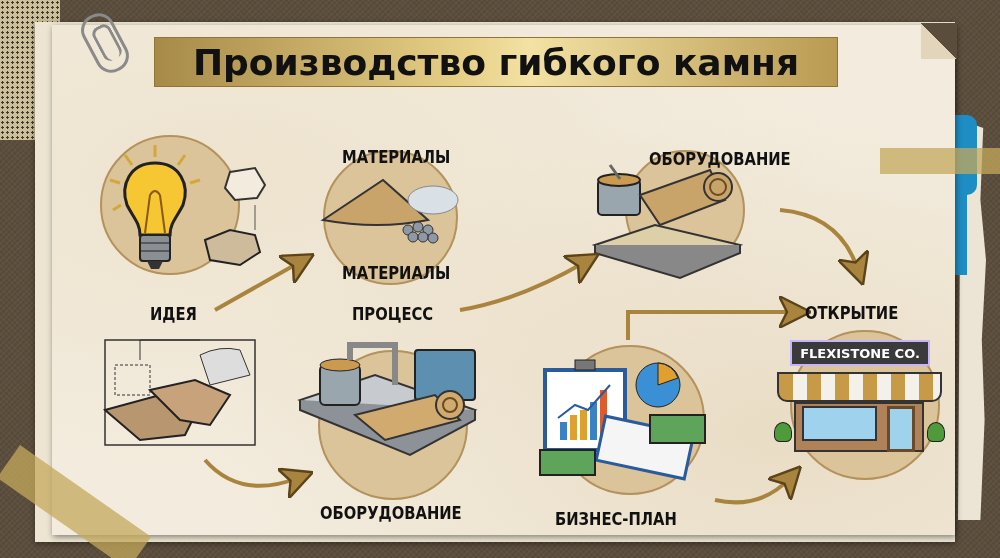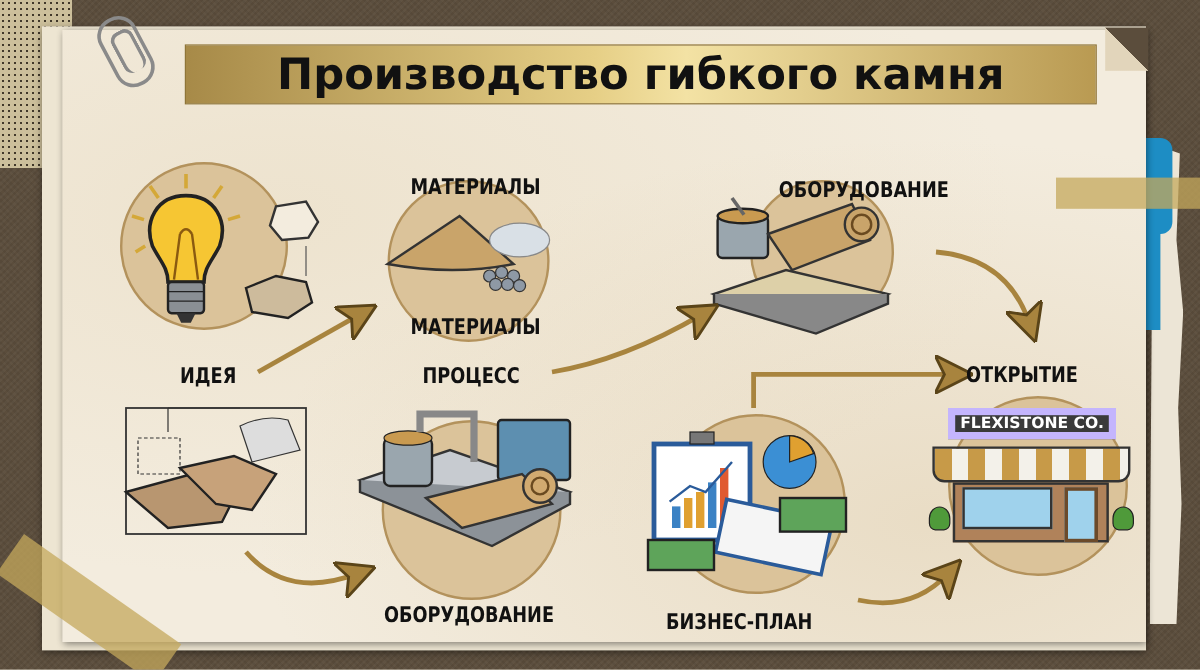--- a/index.html
+++ b/index.html
@@ -15,21 +15,21 @@
   .fold{position:absolute;right:-2px;top:-2px;width:36px;height:36px;background:linear-gradient(225deg,#5b4d3c 50%,#e2d5bb 50%);}
   .blue-tab{position:absolute;left:955px;top:115px;width:22px;height:80px;background:#1d8dc4;border-radius:0 10px 10px 0;}
   .blue-tab2{position:absolute;left:955px;top:195px;width:12px;height:80px;background:#1d8dc4;}
   .torn{position:absolute;left:958px;top:120px;width:28px;height:400px;background:#ece5d6;clip-path:polygon(10% 0,90% 2%,80% 20%,100% 35%,85% 55%,95% 75%,80% 100%,0 100%);}
   .tape{position:absolute;background:rgba(196,168,92,.75);}
   .tape.tr{left:880px;top:148px;width:120px;height:26px;}
   .tape.bl{left:0;top:470px;width:160px;height:40px;transform:rotate(35deg);transform-origin:left top;left:20px;top:445px;}
   .clip{position:absolute;left:88px;top:12px;width:34px;height:62px;border:3px solid #8a8a8a;border-radius:16px;transform:rotate(-28deg);}
   .clip::after{content:"";position:absolute;left:6px;top:10px;width:14px;height:34px;border:3px solid #8a8a8a;border-radius:8px;border-bottom:none;}
 
-  .title-bar{position:absolute;left:154px;top:37px;width:760px;height:50px;
+  .title-bar{position:absolute;left:154px;top:37px;width:684px;height:50px;
     background:linear-gradient(90deg,#a78a48,#e6cf86 45%,#f3e2a4 55%,#b99a52);border:1px solid #8f7538;
     display:flex;align-items:center;justify-content:center;}
   .title-bar span{font-family:"DejaVu Sans",sans-serif;font-weight:bold;font-size:36px;color:#111;letter-spacing:0px;}
 
   .lbl{position:absolute;font-weight:bold;color:#111;font-size:18px;font-family:"DejaVu Sans",sans-serif;transform:scaleX(.82);transform-origin:left center;white-space:nowrap;}
   .circle{position:absolute;border-radius:50%;background:#dbc39a;border:2px solid #b3925c;}
   .illus{position:absolute;}
   svg{overflow:visible;}
 </style>
 </head>
@@ -140,21 +140,21 @@
     </g>
   <polyline points="18,58 35,45 48,50 70,25" stroke="#2a5b9a" stroke-width="2" fill="none"></polyline>
   <circle cx="118" cy="25" r="22" fill="#3b8fd4" stroke="#222"></circle>
   <path d="M118 25 L118 3 A22 22 0 0 1 138 18Z" fill="#e0a030" stroke="#222"></path>
   <rect x="60" y="65" width="90" height="45" fill="#f5f5f5" stroke="#2a5b9a" stroke-width="3" transform="rotate(12 105 87)"></rect>
   <rect x="110" y="55" width="55" height="28" fill="#5ea45a" stroke="#222" stroke-width="2"></rect>
   <rect x="0" y="90" width="55" height="25" fill="#5ea45a" stroke="#222" stroke-width="2"></rect>
 </svg>
 
 <div class="illus" style="left:772px;top:330px;width:175px;height:125px;">
-  <div style="position:absolute;left:18px;top:10px;width:140px;height:26px;background:#3a3a3a;border:6px solid #c4b5fd;color:#fff;font-weight:bold;font-size:13px;display:flex;align-items:center;justify-content:center;font-family:'DejaVu Sans',sans-serif;">
+  <div style="position:absolute;left:18px;top:10px;width:140px;height:26px;background:#3a3a3a;border:2px solid #c4b5fd;color:#fff;font-weight:bold;font-size:13px;display:flex;align-items:center;justify-content:center;font-family:'DejaVu Sans',sans-serif;">
     <span>FLEXISTONE CO.</span>
   </div>
   <div style="position:absolute;left:5px;top:42px;width:165px;height:30px;background:repeating-linear-gradient(90deg,#c79a48 0 14px,#f3f1ea 14px 28px);border:2px solid #333;border-radius:0 0 10px 10px;"></div>
   <div style="position:absolute;left:22px;top:72px;width:130px;height:50px;background:#b0825a;border:2px solid #333;"></div>
   <div style="position:absolute;left:30px;top:76px;width:75px;height:35px;background:#9fd2ec;border:2px solid #333;"></div>
   <div style="position:absolute;left:115px;top:76px;width:28px;height:46px;background:#9fd2ec;border:3px solid #6b4a2a;"></div>
   <div style="position:absolute;left:2px;top:92px;width:18px;height:20px;background:#4f9a3a;border-radius:50% 50% 30% 30%;border:1px solid #222;"></div>
   <div style="position:absolute;left:155px;top:92px;width:18px;height:20px;background:#4f9a3a;border-radius:50% 50% 30% 30%;border:1px solid #222;"></div>
 </div>
 

